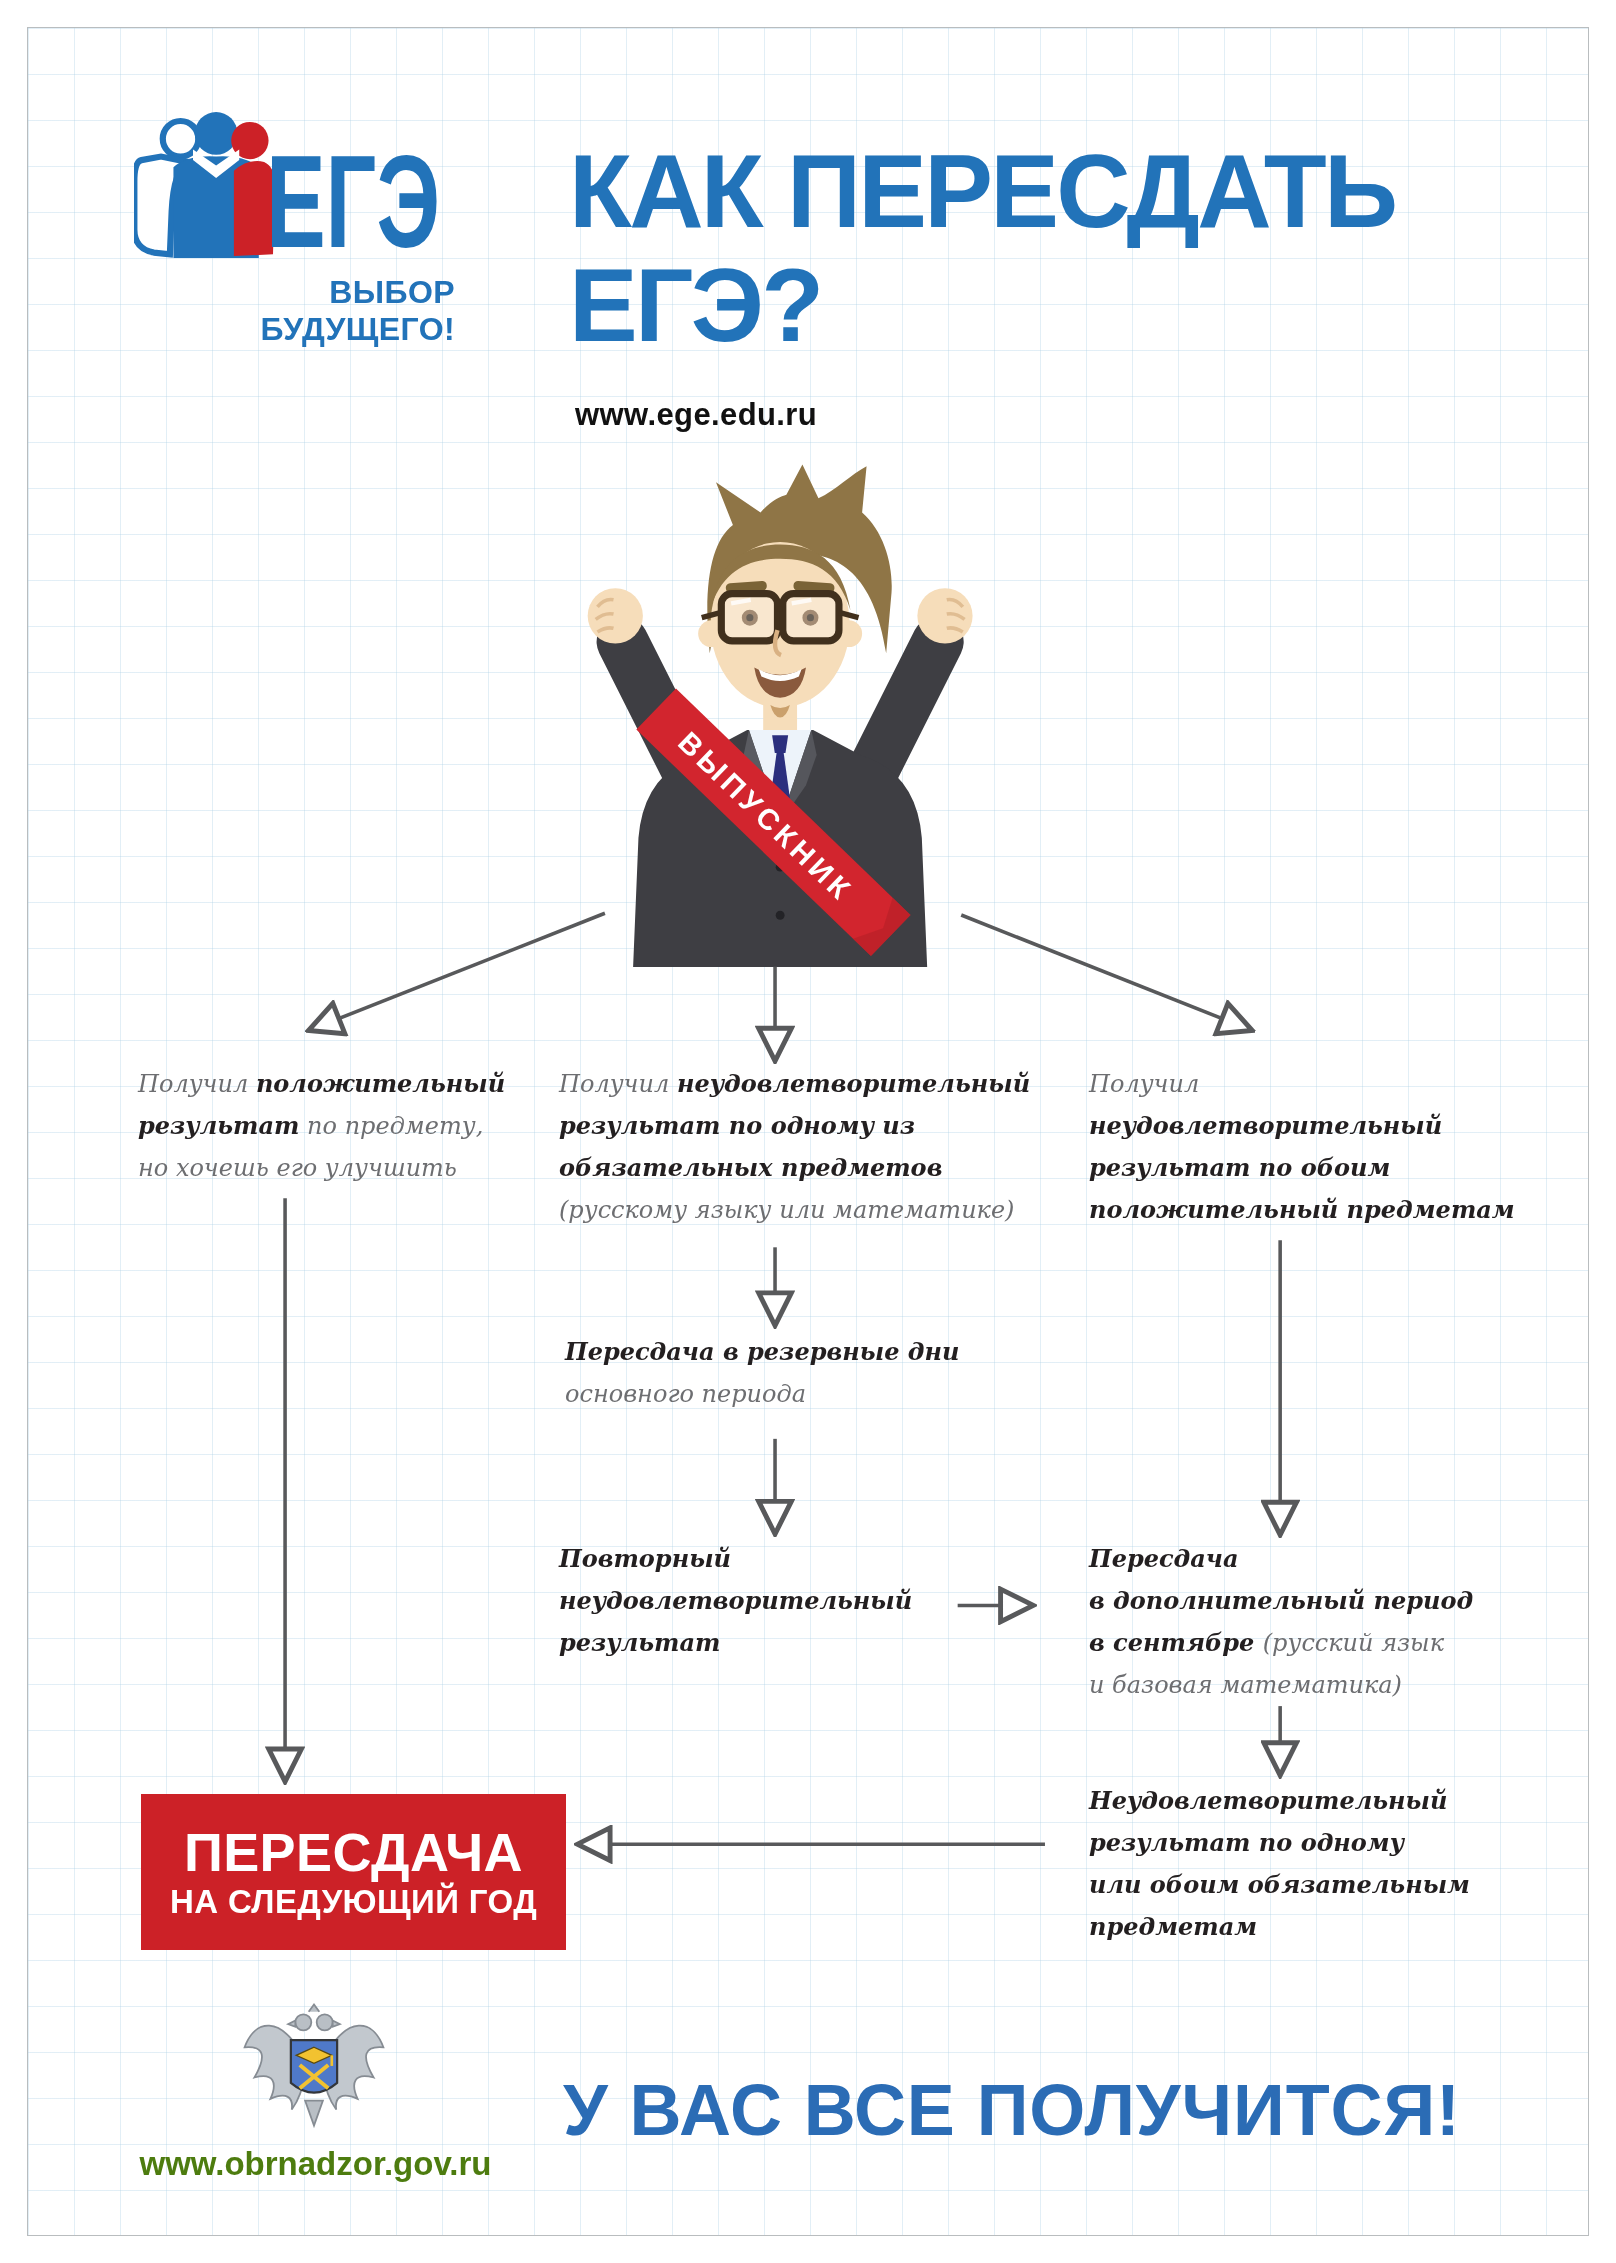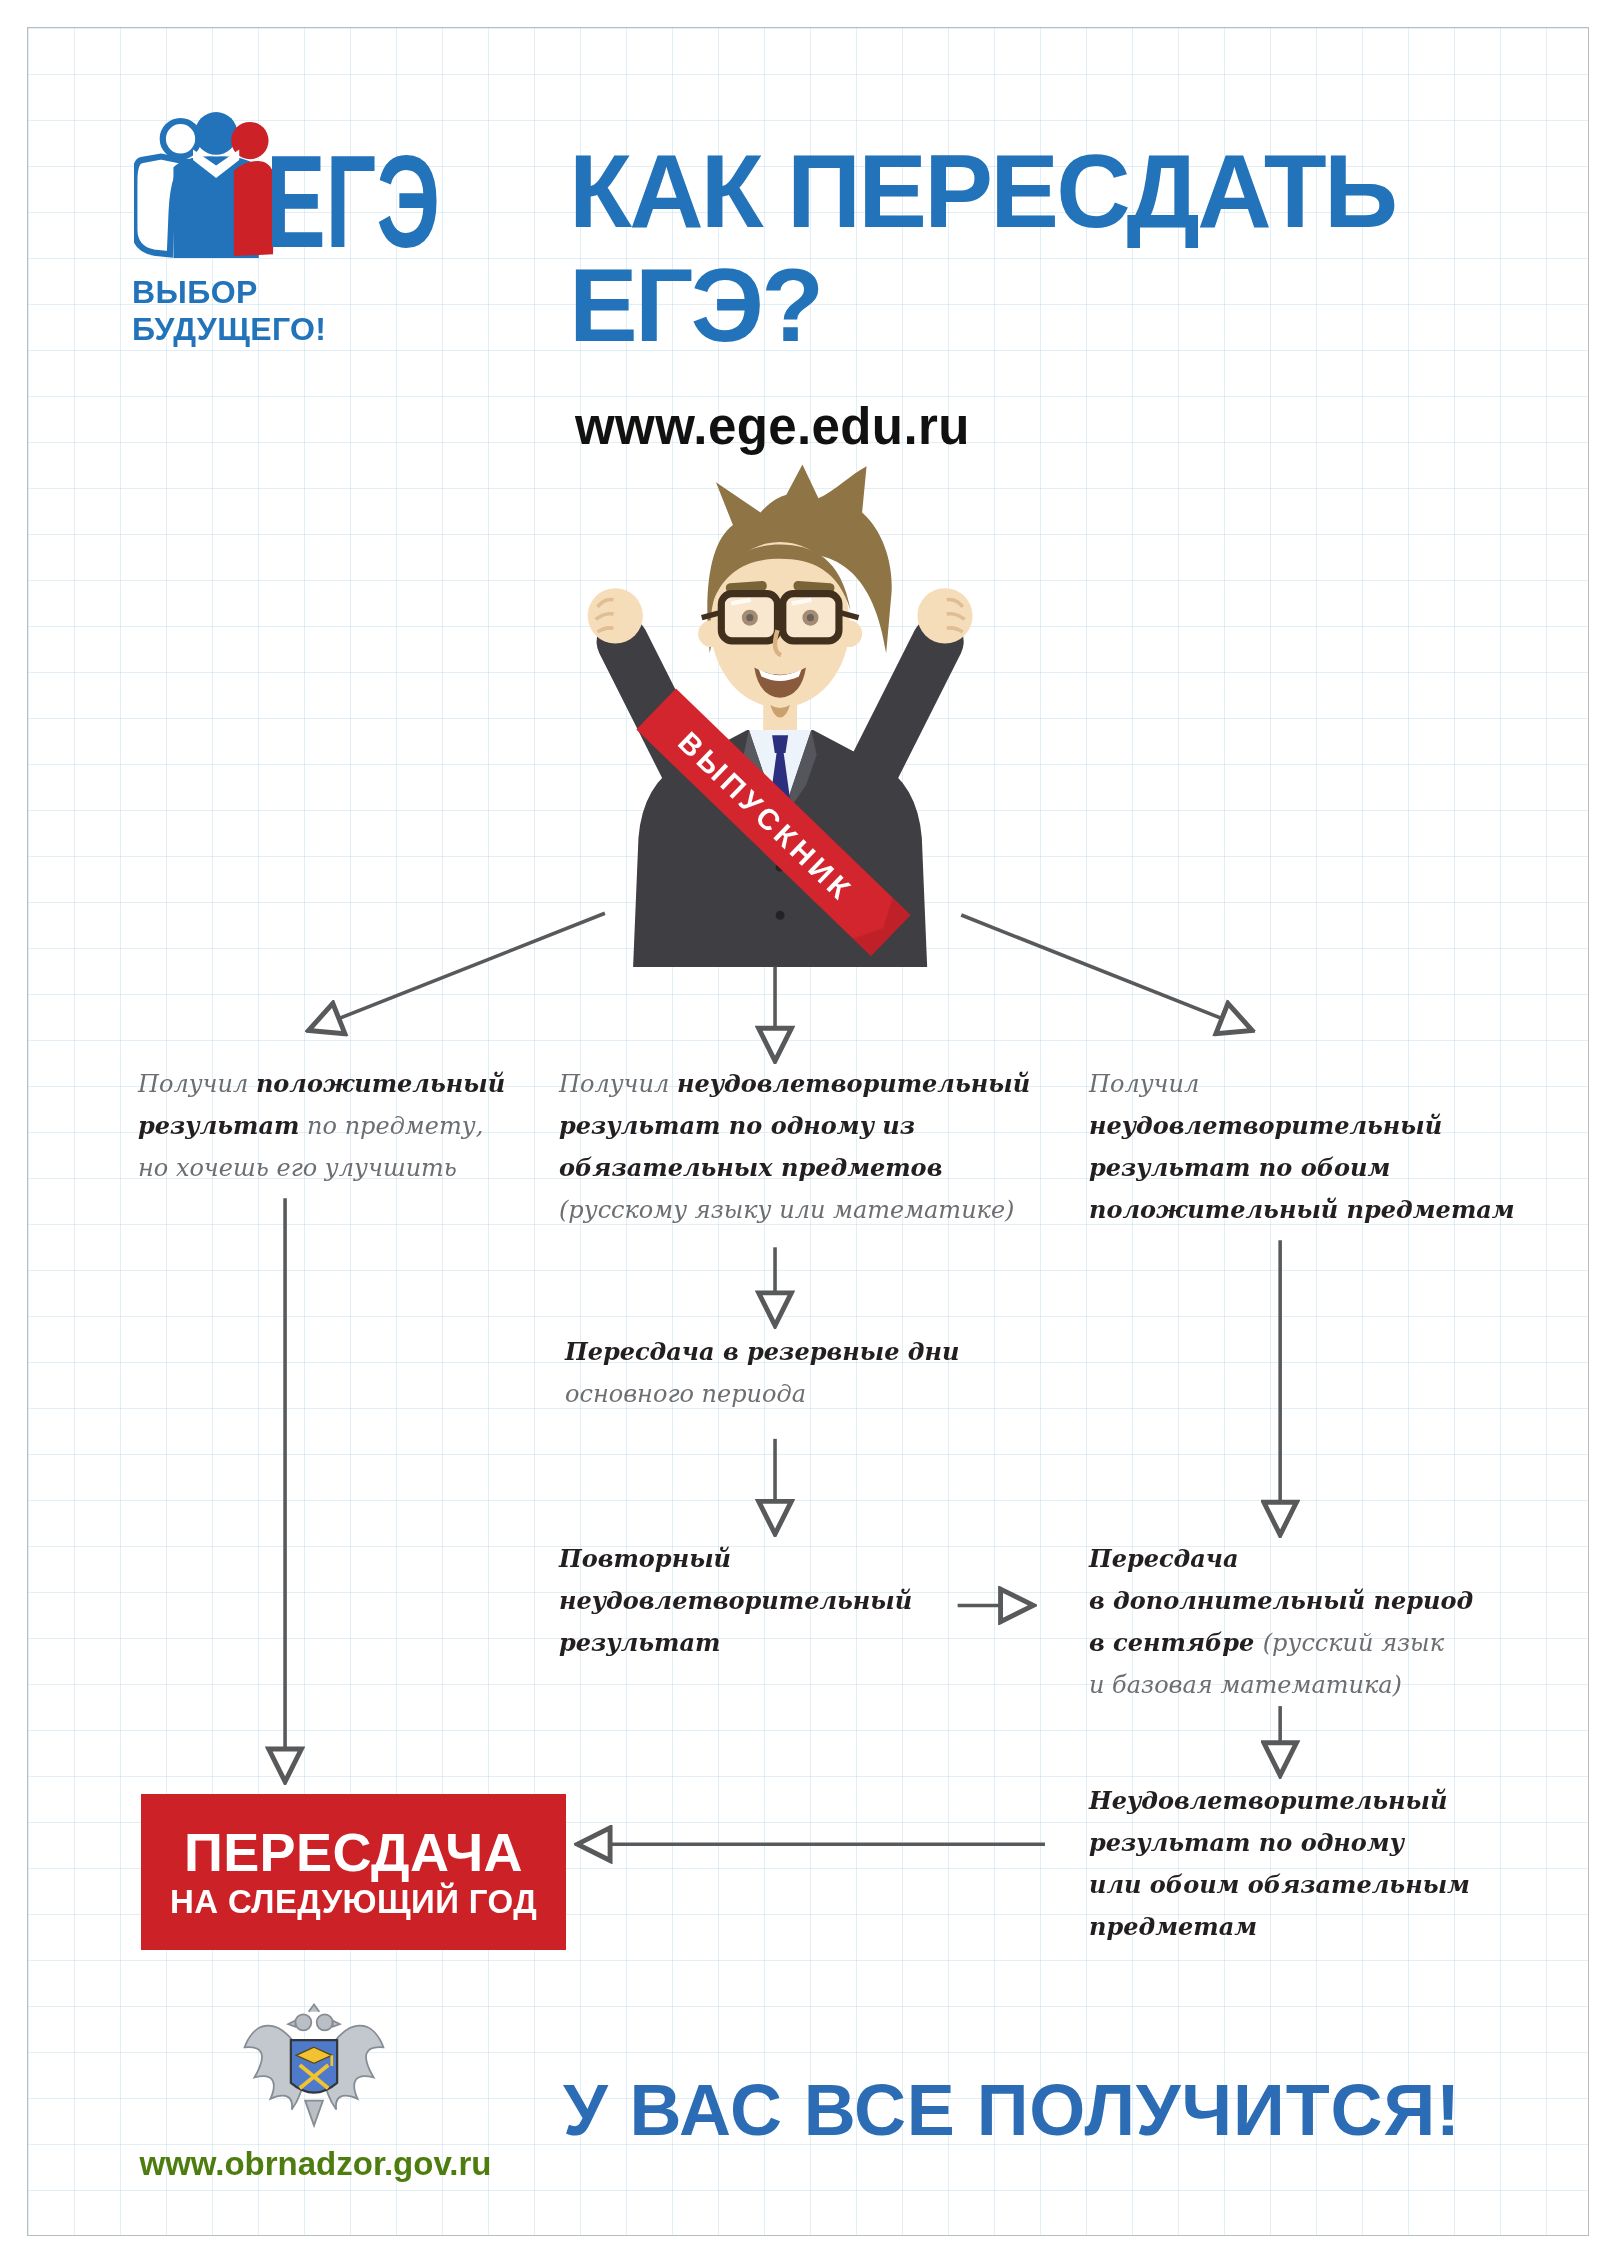--- a/index.html
+++ b/index.html
@@ -7,25 +7,25 @@
           font-family:"Liberation Sans",sans-serif;}
   .border-frame{position:absolute;left:27px;top:27px;right:27px;bottom:27px;
           border:0.9px solid #b9bdbf;pointer-events:none;}
   .grid-layer{position:absolute;left:28px;top:28px;right:28px;bottom:28px;
     background-image:
       linear-gradient(to right, rgba(167,205,228,0.33) 0.9px, transparent 0.9px),
       linear-gradient(to bottom, rgba(167,205,228,0.33) 0.9px, transparent 0.9px);
     background-size:46px 46px;}
   .abs{position:absolute;}
   
-  .logo-tagline{left:132px;top:274px;width:323px;text-align:left;font-weight:bold;
+  .logo-tagline{left:132px;top:274px;width:323px;text-align:right;font-weight:bold;
     font-size:32px;letter-spacing:0.4px;color:#2273b9;}
   .main-title{left:569px;top:135px;font-weight:bold;color:#2273b9;font-size:103px;
     line-height:114px;letter-spacing:-2.7px;white-space:nowrap;}
-  .site-url{left:575px;top:397px;font-weight:bold;color:#111111;font-size:51px;letter-spacing:0.4px;}
+  .site-url{left:575px;top:397px;font-weight:bold;color:#111111;font-size:31px;letter-spacing:0.4px;}
   
   .flow-text{position:absolute;font-family:"DejaVu Serif","Liberation Serif",serif;
     font-size:24px;line-height:42px;white-space:nowrap;font-style:italic;}
   .flow-text .g{color:#6d6e71;}
   .flow-text .b{color:#231f20;font-weight:bold;}
   
   .result-box{left:141px;top:1794px;width:425px;height:156px;background:#cc2127;
     display:flex;flex-direction:column;align-items:center;justify-content:center;
     color:#ffffff;font-weight:bold;text-align:center;}
   .result-box .r1{font-size:54px;line-height:59px;letter-spacing:0.4px;}

